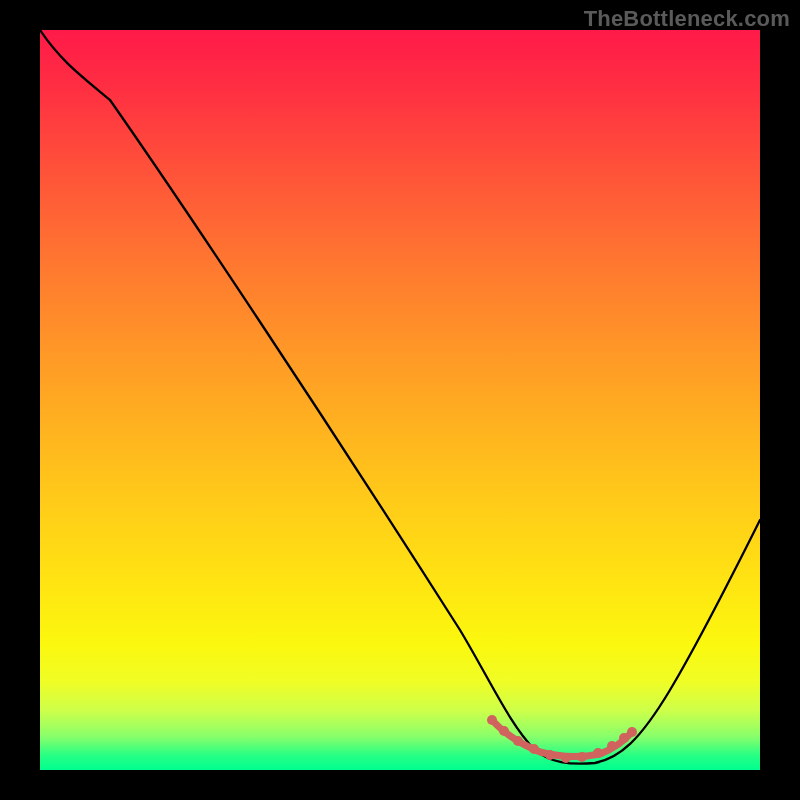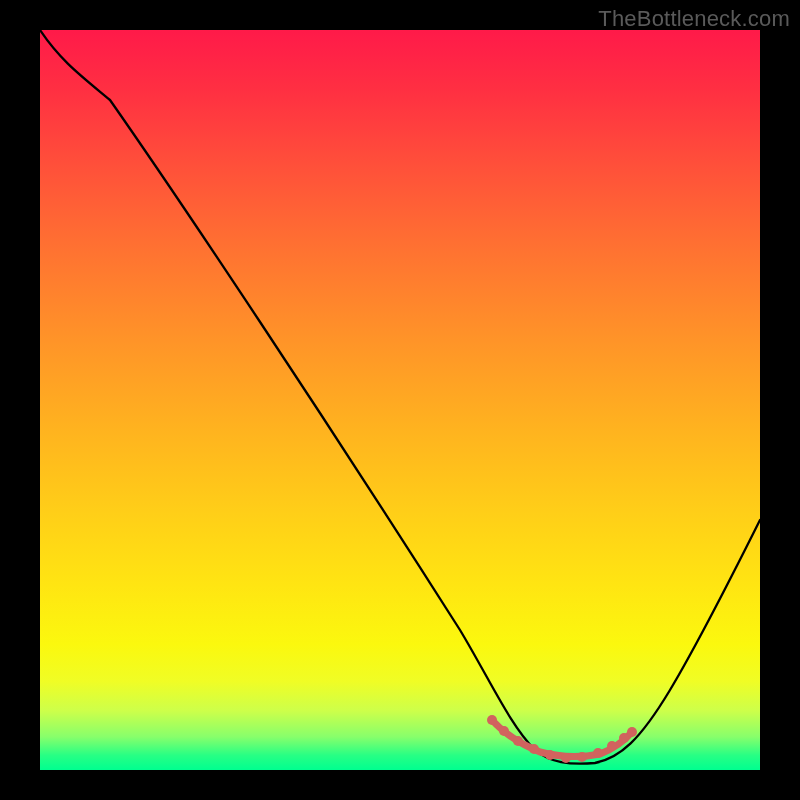--- a/index.html
+++ b/index.html
@@ -41,21 +41,21 @@
       #28ff84 98%,
       #00ff90 100%
     );
   }
   .watermark {
     position: absolute;
     top: 6px;
     right: 10px;
     color: #5a5a5a;
     font-size: 22px;
-    font-weight: 400;
+    font-weight: 700;
     letter-spacing: 0.2px;
   }
   svg {
     position: absolute;
     left: 0;
     top: 0;
   }
 </style>
 </head>
 <body>

